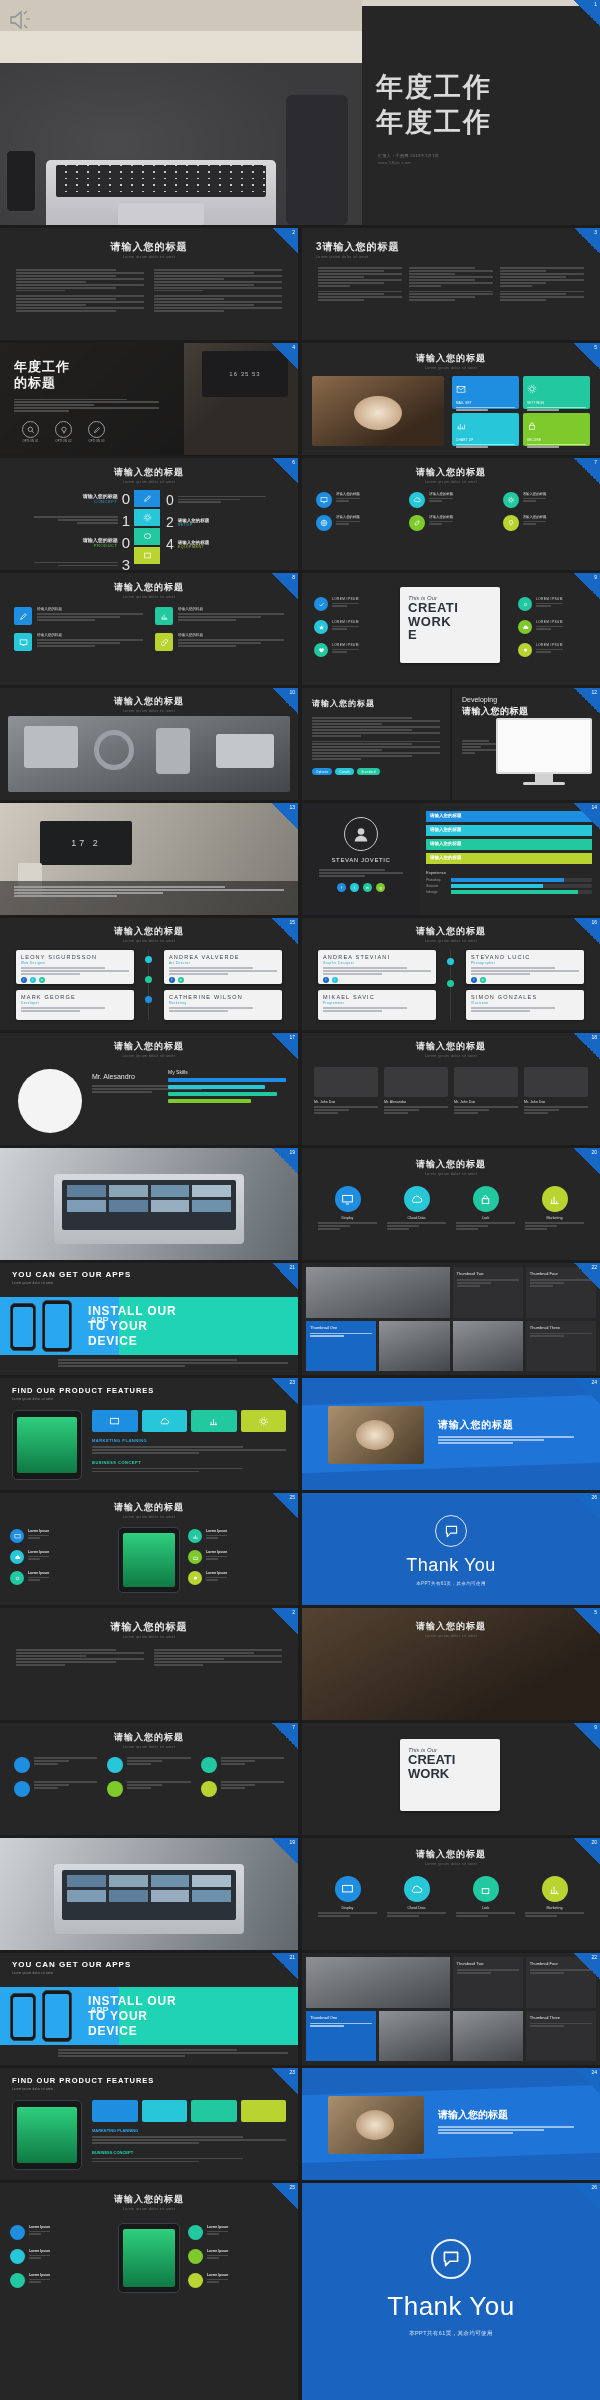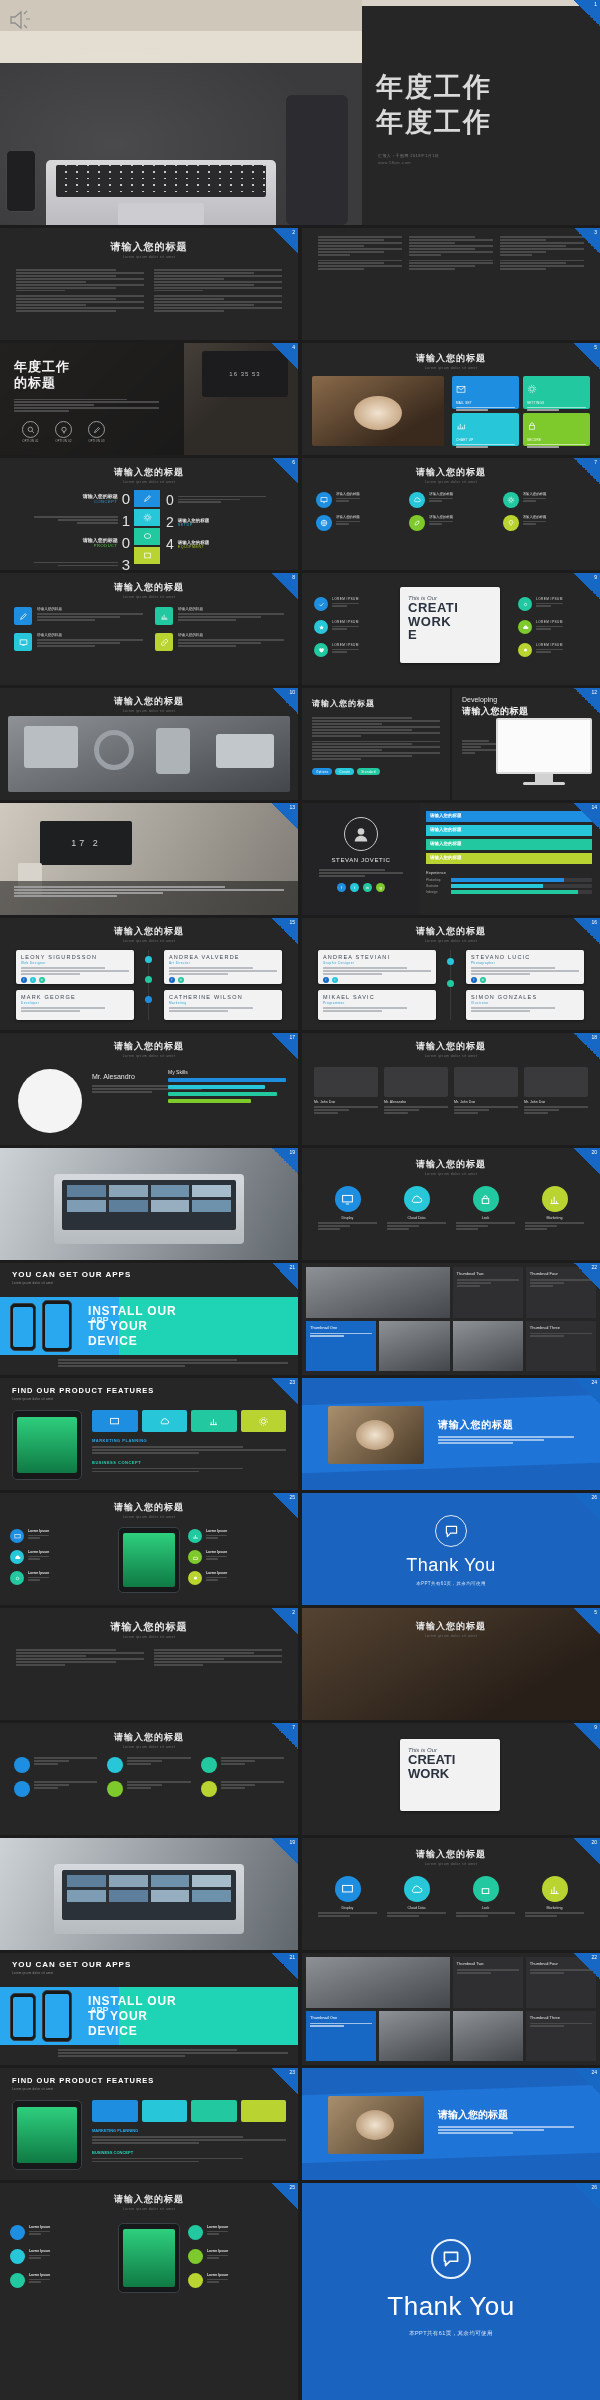--- a/index.html
+++ b/index.html
@@ -240,20 +240,24 @@
           <i></i>
           <i class="s"></i>
       </div>
     </div>
     <div class="corner">
         <span>2</span>
       </div>
   </div>
 
   <div class="slide right" style="top:228px;height:112px;">
+    <div style="padding:12px 0 0 14px;">
+      <div class="cn-title" style="font-size:10px;text-align:left;">3请输入您的标题</div>
+      <div class="cn-sub" style="text-align:left;">Lorem ipsum dolor sit amet</div>
+    </div>
     <div class="cols" style="margin-top:8px;gap:7px;">
       <div class="fakelines">
           <i></i>
           <i class="m"></i>
           <i></i>
           <i class="s"></i>
           <i></i>
           <i class="m"></i>
           <i class="xs"></i>
           <i style="margin-top:4px"></i>

